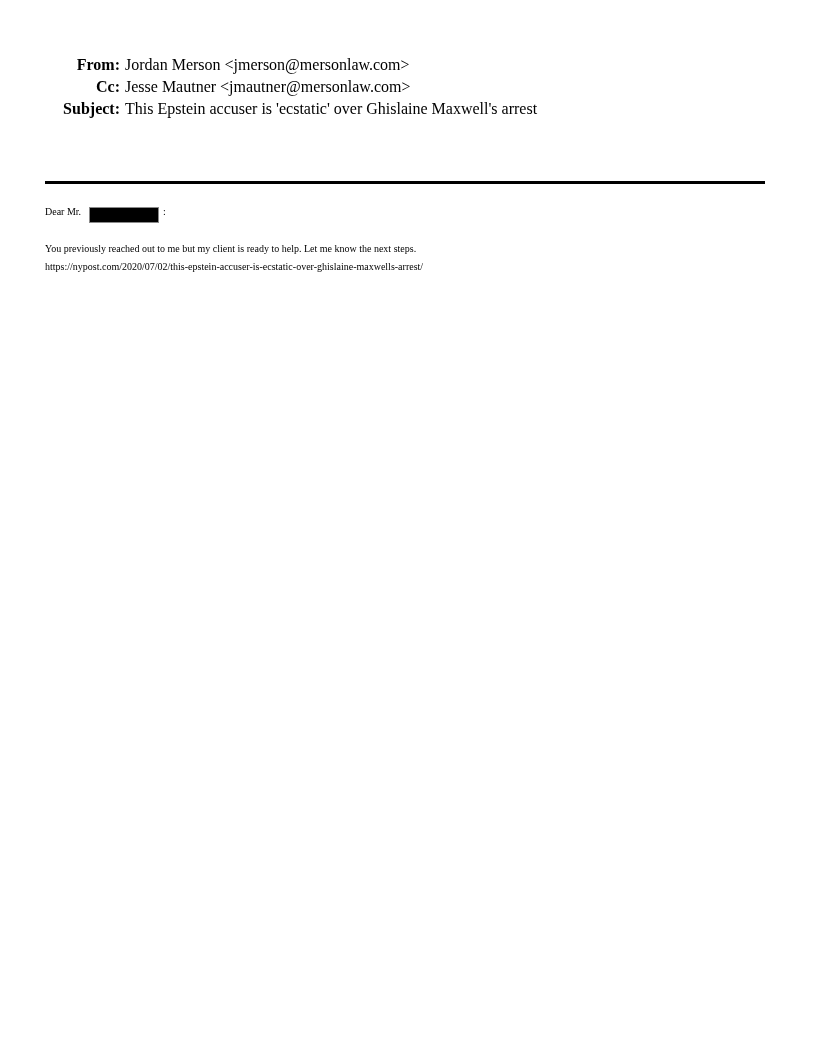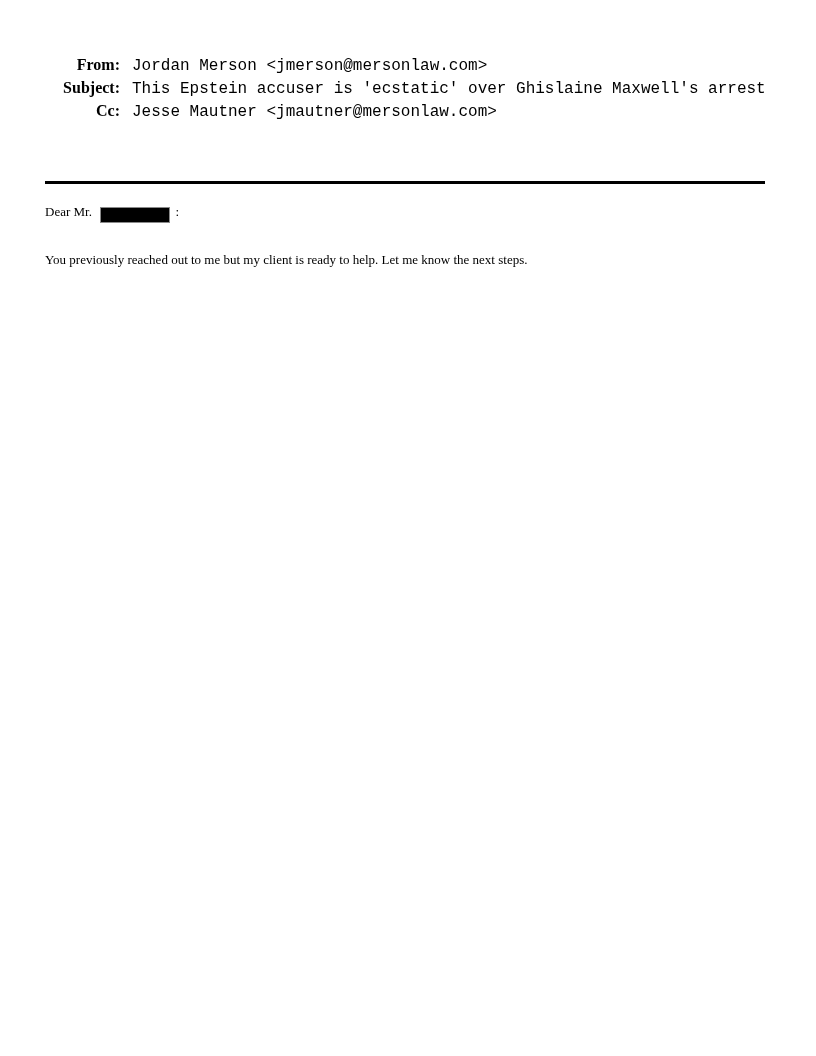--- a/index.html
+++ b/index.html
@@ -32,22 +32,21 @@
     white-space: nowrap;
   }
   .header-label {
     display: inline-block;
     width: 120px;
     text-align: right;
     font-weight: bold;
     flex: 0 0 120px;
   }
   .header-value {
-    margin-left: 12px;
-    font-family: Liberation Mono, monospace;
+    margin-left: 5px;
   }
   .value-composite {
     margin-left: 5px;
     display: inline-flex;
     align-items: center;
   }
   
   .redaction {
     display: inline-block;
     background: #000000;
@@ -74,64 +73,65 @@
     width: 720px;
     height: 3px;
     background: #000000;
   }
   
   .email-body {
     position: absolute;
     top: 203px;
     left: 45px;
     width: 726px;
-    font-size: 13px;
+    font-size: 10px;
     line-height: 18px;
   }
   .salutation { margin-top: 0; }
-  .paragraph { margin-top: 30px; }
+  .paragraph { margin-top: 19px; }
   .link-line { color: #000000; }
   .signature { margin-top: 38px; }
 </style>
 </head>
 <body>
 
 <div class="page">
 
   <div class="email-header">
 
     <div class="header-row">
       <span class="header-label">From:</span>
       <span class="header-value">Jordan Merson &lt;jmerson@mersonlaw.com&gt;</span>
     </div>
 
 
     <div class="header-row">
-      <span class="header-label">Subject:</span>
-      <span class="header-value">This Epstein accuser is 'ecstatic' over Ghislaine Maxwell's arrest</span>
+      <span class="header-label">Cc:</span>
+      <span class="header-value">Jesse Mautner &lt;jmautner@mersonlaw.com&gt;</span>
     </div>
 
     <div class="header-row">
-      <span class="header-label">Cc:</span>
-      <span class="header-value">Jesse Mautner &lt;jmautner@mersonlaw.com&gt;</span>
+      <span class="header-label">Subject:</span>
+      <span class="header-value">This Epstein accuser is 'ecstatic' over Ghislaine Maxwell's arrest</span>
     </div>
 
 
   </div>
 
   <div class="rule"></div>
 
   <div class="email-body">
 
     <div class="salutation">
       <span>Dear Mr.</span>
       <span class="redaction redaction-name"></span>
       <span>:</span>
     </div>
 
     <div class="paragraph">
       <div>You previously reached out to me but my client is ready to help. Let me know the next steps.</div>
+      <div class="link-line">https://nypost.com/2020/07/02/this-epstein-accuser-is-ecstatic-over-ghislaine-maxwells-arrest/</div>
     </div>
 
 
   </div>
 
 </div>
 
 </body></html>

